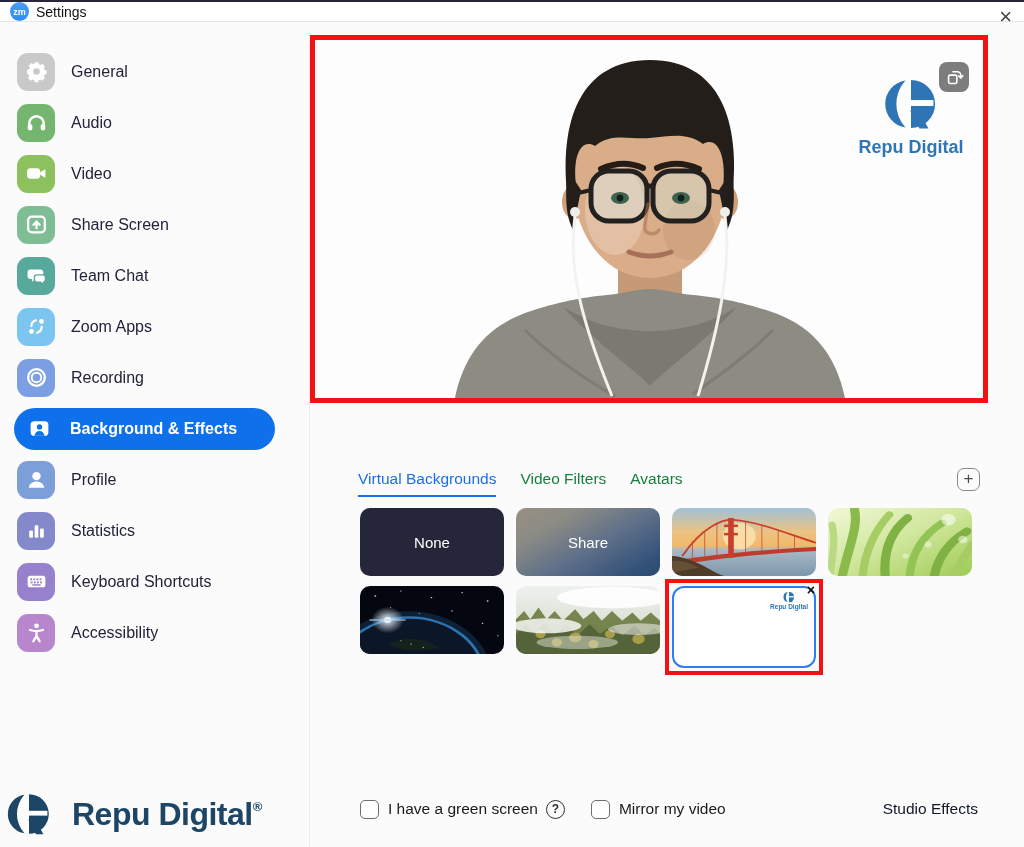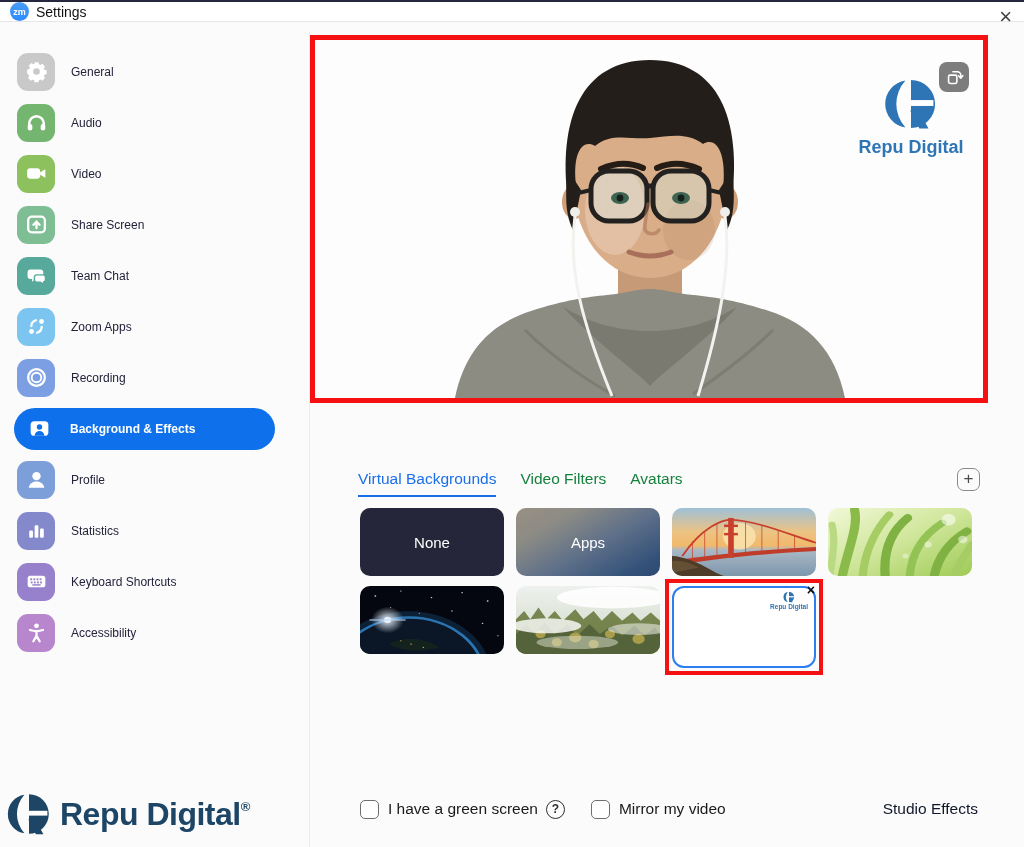--- a/index.html
+++ b/index.html
@@ -13,31 +13,31 @@
             color:#fff;font-size:9px;font-weight:700;display:flex;align-items:center;justify-content:center;margin-right:7px;}
   .win-title{font-size:14px;color:#111;}
   .close-btn{position:absolute;right:12px;top:1px;font-size:22px;font-weight:300;color:#444;line-height:28px;cursor:default;}
   
   .sidebar{position:absolute;top:32px;left:0;bottom:0;width:310px;border-right:1px solid #ececec;box-sizing:border-box;}
   .sb-list{position:absolute;top:14px;left:0;right:0;}
   .sb-item{height:51px;display:flex;align-items:center;padding-left:17px;box-sizing:border-box;}
   .sb-icon{width:38px;height:38px;border-radius:11px;display:flex;align-items:center;justify-content:center;
            margin-right:16px;flex:0 0 auto;}
   .sb-icon svg{width:25px;height:25px;display:block;}
-  .sb-label{font-size:12px;color:#23233b;white-space:nowrap;}
+  .sb-label{font-size:16px;color:#23233b;white-space:nowrap;}
   .sb-item.active{height:42px;margin:4.5px 34px 4.5px 14px;padding-left:6px;background:#0e71eb;border-radius:21px;}
   .sb-item.active .sb-icon{background:transparent;margin-right:12px;}
   .sb-item.active .sb-label{color:#fff;font-weight:700;}
   
   .c-gray{background:#c9c9c9;} .c-green1{background:#8dc15e;} .c-green2{background:#74b570;}
   .c-mint{background:#7fbd94;} .c-teal{background:#57a99b;} .c-sky{background:#7cc5f0;}
   .c-per{background:#7c9fe3;} .c-blue2{background:#7c9fd9;} .c-ind{background:#8489cc;}
   .c-pur{background:#9781cc;} .c-orc{background:#b886cc;}
   
-  .watermark{position:absolute;left:6px;bottom:10px;display:flex;align-items:center;gap:8px;color:#1d4566;}
+  .watermark{position:absolute;left:6px;bottom:10px;display:flex;align-items:center;gap:20px;color:#1d4566;}
   .watermark svg{width:46px;height:46px;}
   .wm-text{font-size:32px;font-weight:700;letter-spacing:-0.5px;}
   .wm-reg{font-size:13px;vertical-align:14px;font-weight:700;}
   
   .preview{position:absolute;left:310px;top:35px;width:678px;height:368px;border:5px solid #f51111;
            background:#fdfdfd;box-sizing:border-box;}
   .person{position:absolute;left:0;bottom:0;width:100%;height:100%;}
   .preview-logo{position:absolute;top:36px;right:6px;width:132px;text-align:center;color:#2e75b6;}
   .preview-logo svg{width:56px;height:56px;}
   .pl-text{font-size:18px;font-weight:700;margin-top:1px;}
@@ -310,21 +310,21 @@
 </div>
 <div class="add-btn">+</div>
 
 <div class="bg-grid">
 
   <div class="tile t-none">
     <span class="tile-label">None</span>
   </div>
 
   <div class="tile t-blur">
-    <span class="tile-label">Apps</span>
+    <span class="tile-label">Share</span>
   </div>
 
   <div class="tile">
     <svg viewBox="0 0 141 82" preserveAspectRatio="none">
       <defs>
           <linearGradient id="sky" x1="0" y1="0" x2="0" y2="1">
         <stop offset="0" stop-color="#9fc0d8"></stop>
             <stop offset=".35" stop-color="#ecc383"></stop>
         <stop offset=".55" stop-color="#f2b96a"></stop>
             <stop offset=".62" stop-color="#a9b8c6"></stop>

